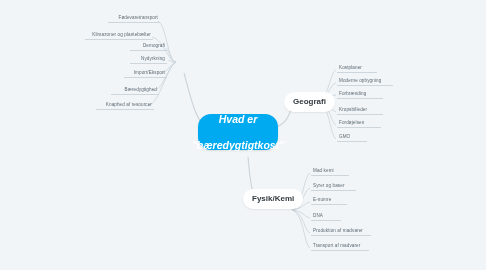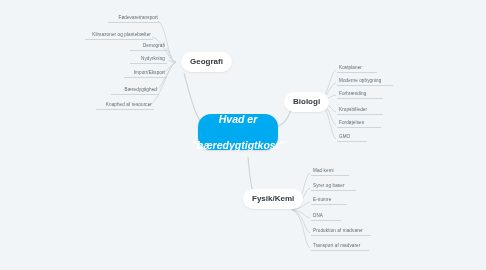--- a/index.html
+++ b/index.html
@@ -106,34 +106,31 @@
       <path d="M292,210 C304,212 304,231 310,233"></path>
       <path d="M292,210 C304,214 304,245 310,248"></path>
     </g>
   </svg>
 
   <div class="node root" style="left:198px; top:114px; width:80px; height:36px;">
     <span>Hvad er</span>
     <span>"bæredygtigtkost"</span>
   </div>
 
-  <div class="node branch" style="left:181px; top:52px;">
-    <span>Geografi</span>
-  </div>
 
   <div class="node leaf leftcol" style="left:108px; top:16px; width:52px;">Fødevaretransport</div>
   <div class="node leaf leftcol" style="left:85px; top:33px; width:68px;">Klimazoner og plantebælter</div>
   <div class="node leaf leftcol" style="left:130px; top:44px; width:37px;">Demografi</div>
   <div class="node leaf leftcol" style="left:130px; top:57px; width:37px;">Nydyrkning</div>
   <div class="node leaf leftcol" style="left:124px; top:71px; width:43px;">Import/Eksport</div>
   <div class="node leaf leftcol" style="left:111px; top:88px; width:48px;">Bæredygtighed</div>
   <div class="node leaf leftcol" style="left:96px; top:103px; width:58px;">Knaphed af resourcer</div>
 
   <div class="node branch" style="left:284px; top:92px;">
-    <span>Biologi</span>
+    <span>Geografi</span>
   </div>
 
   <div class="node leaf right" style="left:337px; top:66px; width:40px;">Kostplaner</div>
   <div class="node leaf right" style="left:337px; top:79px; width:56px;">Moderne opbygning</div>
   <div class="node leaf right" style="left:337px; top:92px; width:46px;">Forbrænding</div>
   <div class="node leaf right" style="left:337px; top:108px; width:46px;">Kropsbilleder</div>
   <div class="node leaf right" style="left:337px; top:121px; width:44px;">Fordøjelsen</div>
   <div class="node leaf right" style="left:337px; top:135px; width:30px;">GMO</div>
 
   <div class="node branch" style="left:243px; top:189px;">

